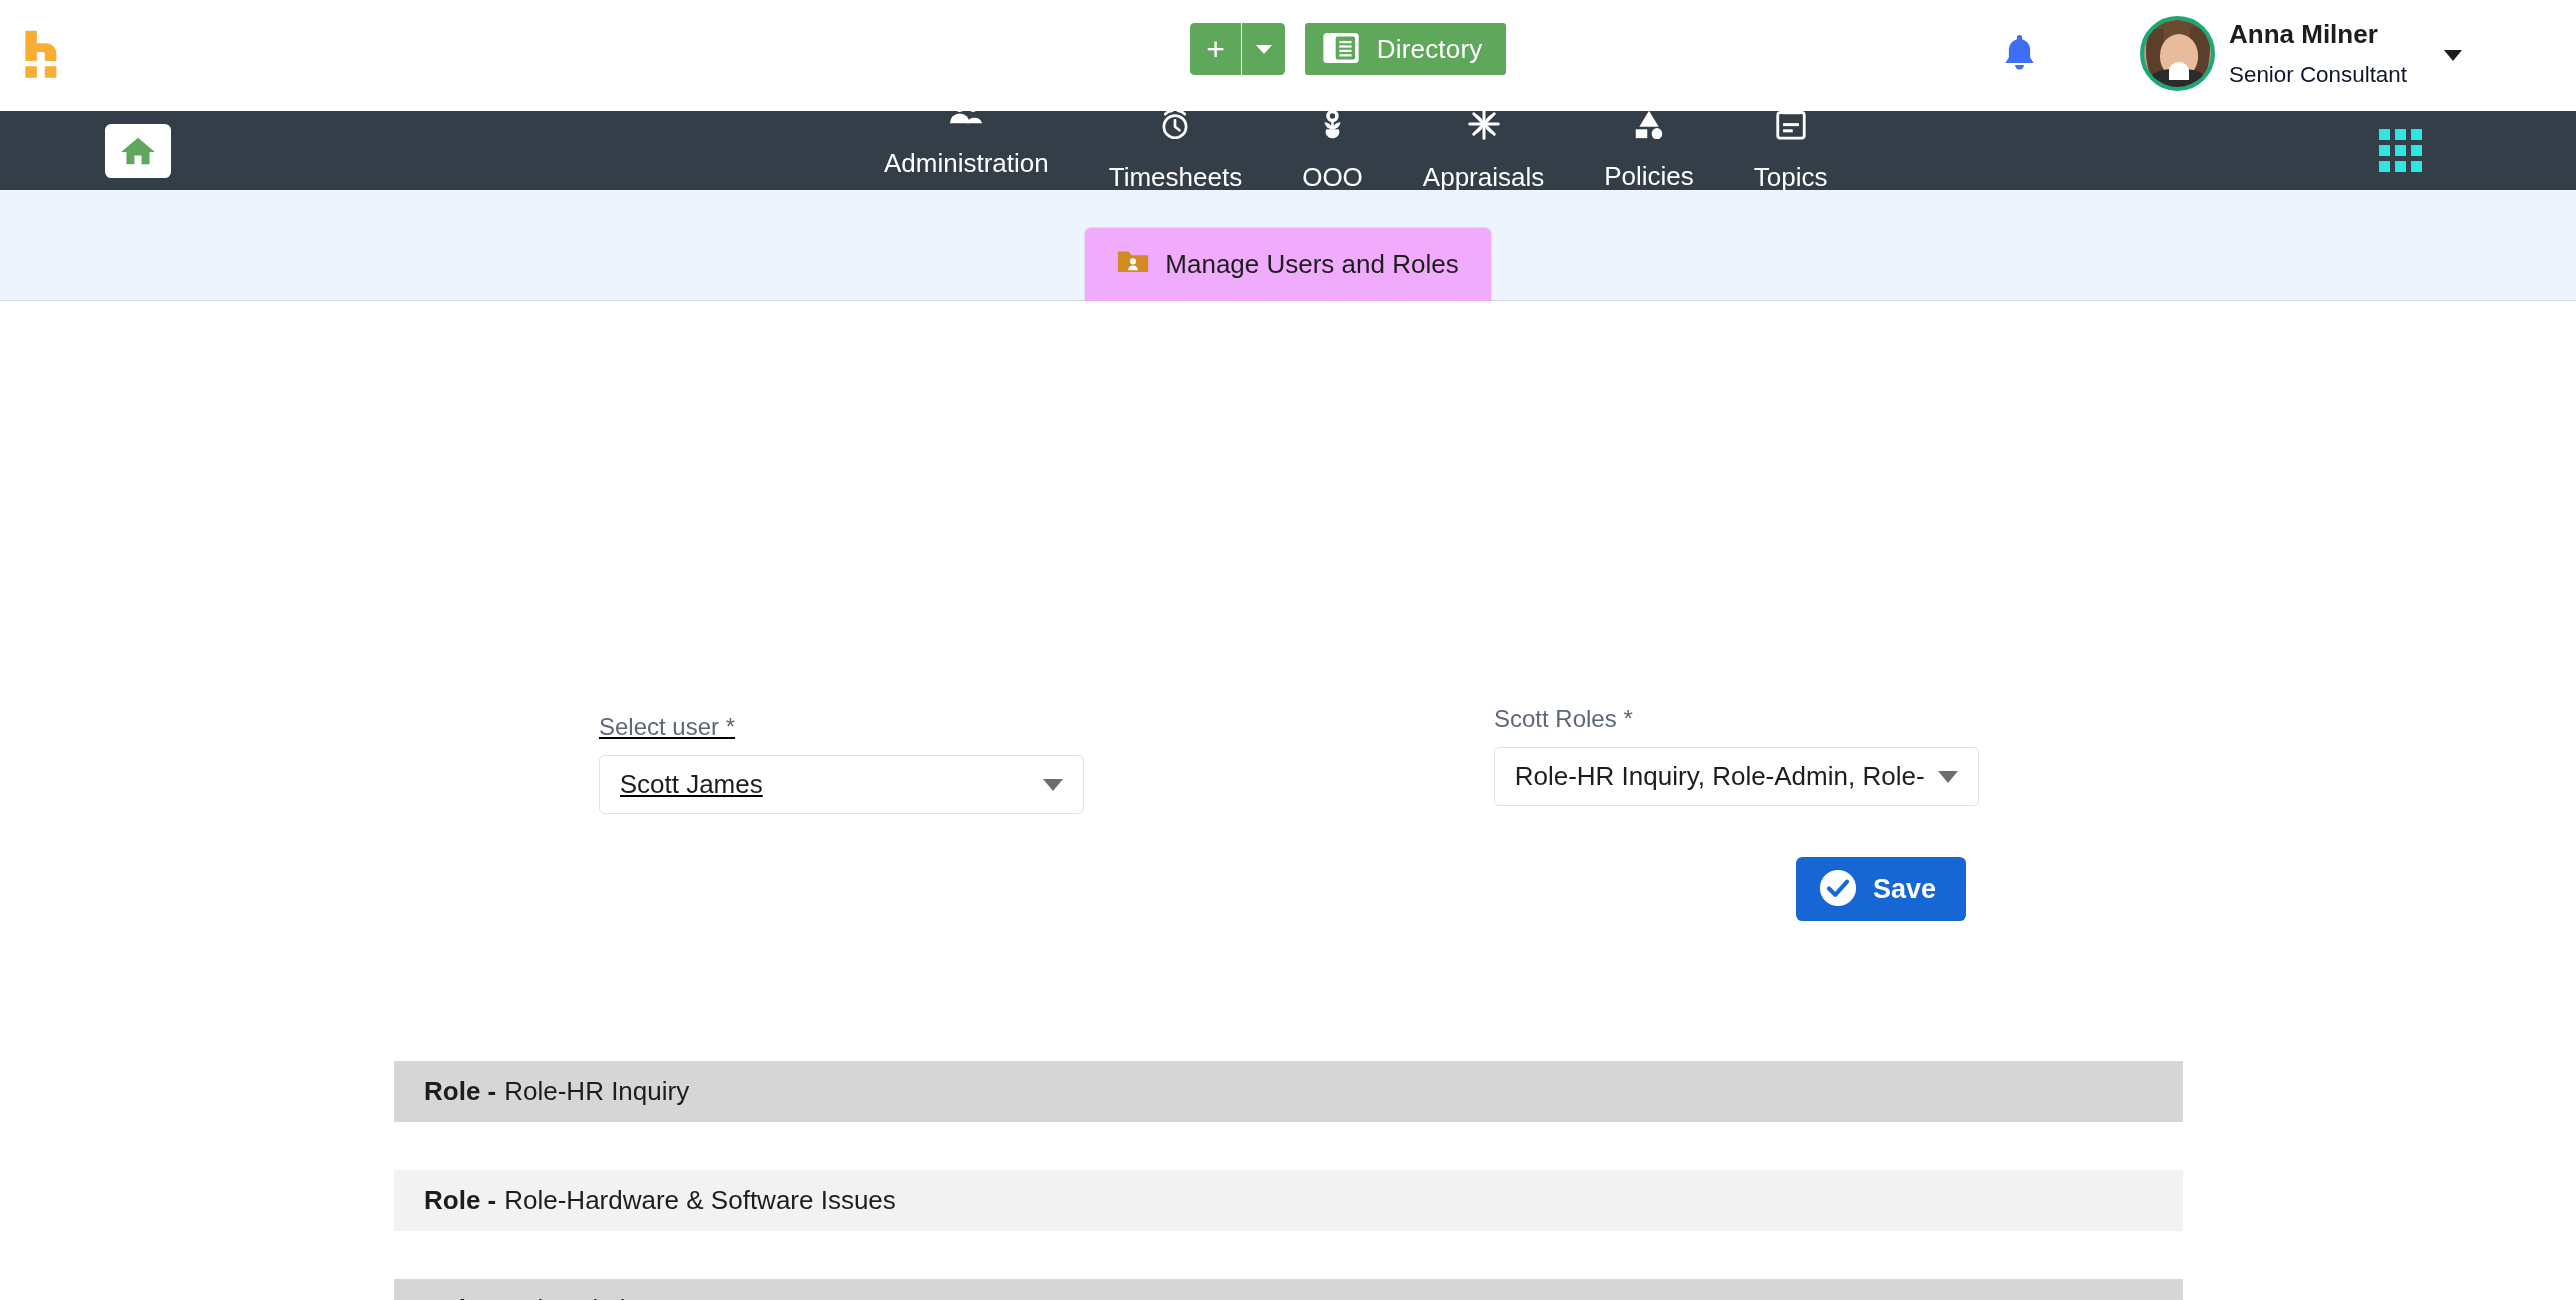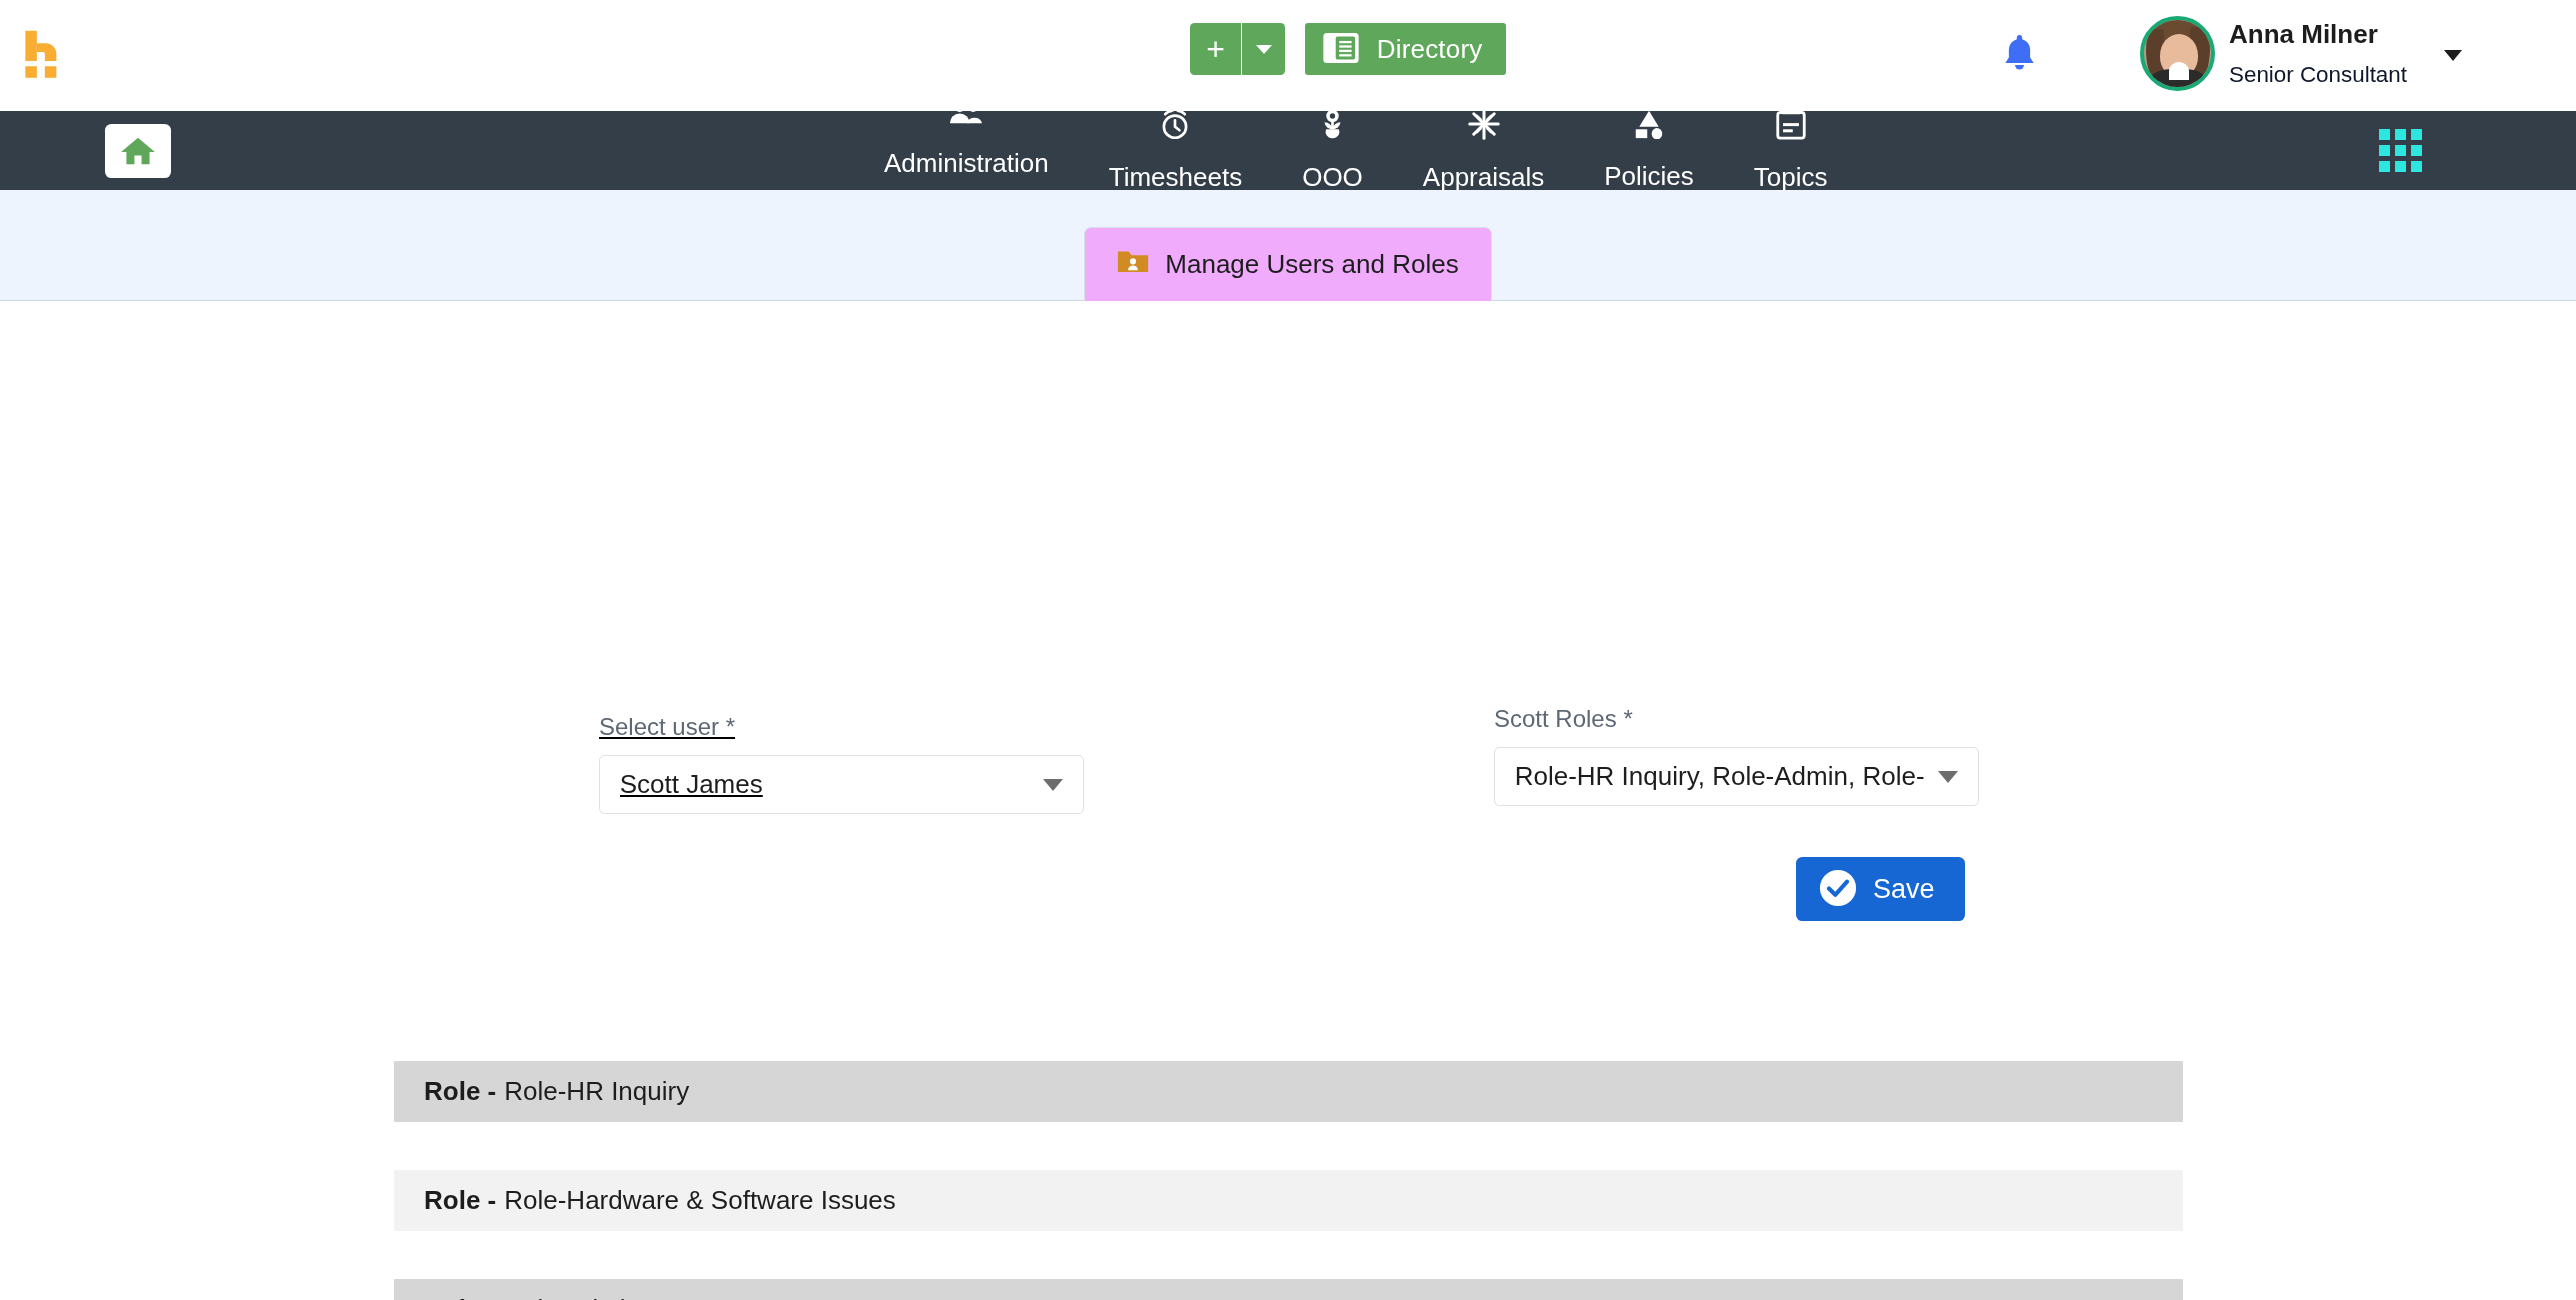--- a/index.html
+++ b/index.html
@@ -300,20 +300,21 @@
     left: 1796px;
     top: 556px;
     height: 64px;
     background: #1667d4;
     border-radius: 6.3px;
     display: flex;
     align-items: center;
     gap: 16px;
     padding: 0 30px 0 23px;
     cursor: pointer;
+    font-weight: bold;
   }
   .save-btn .slabel { color:#fff; font-size: 27px; }
 
   
   .role-list {
     position: absolute;
     left: 394px;
     top: 760px;
     width: 1789px;
   }

